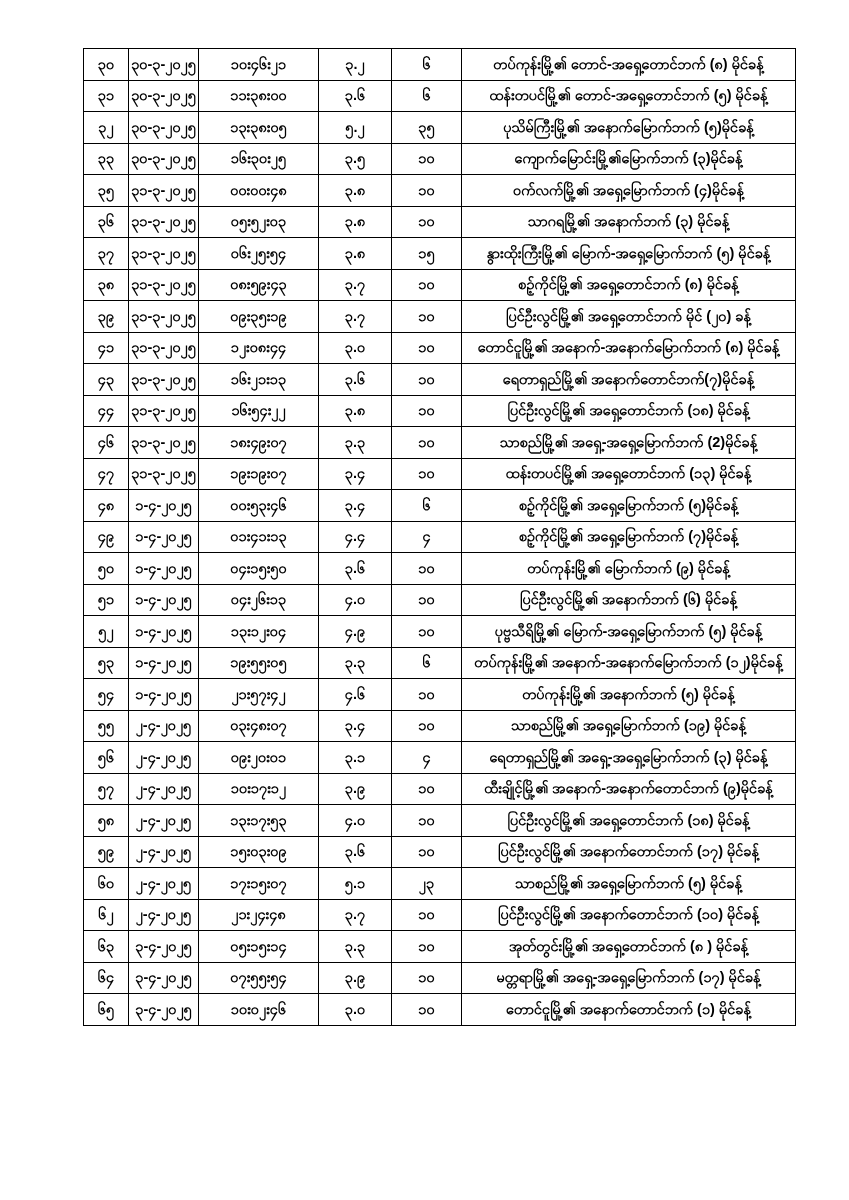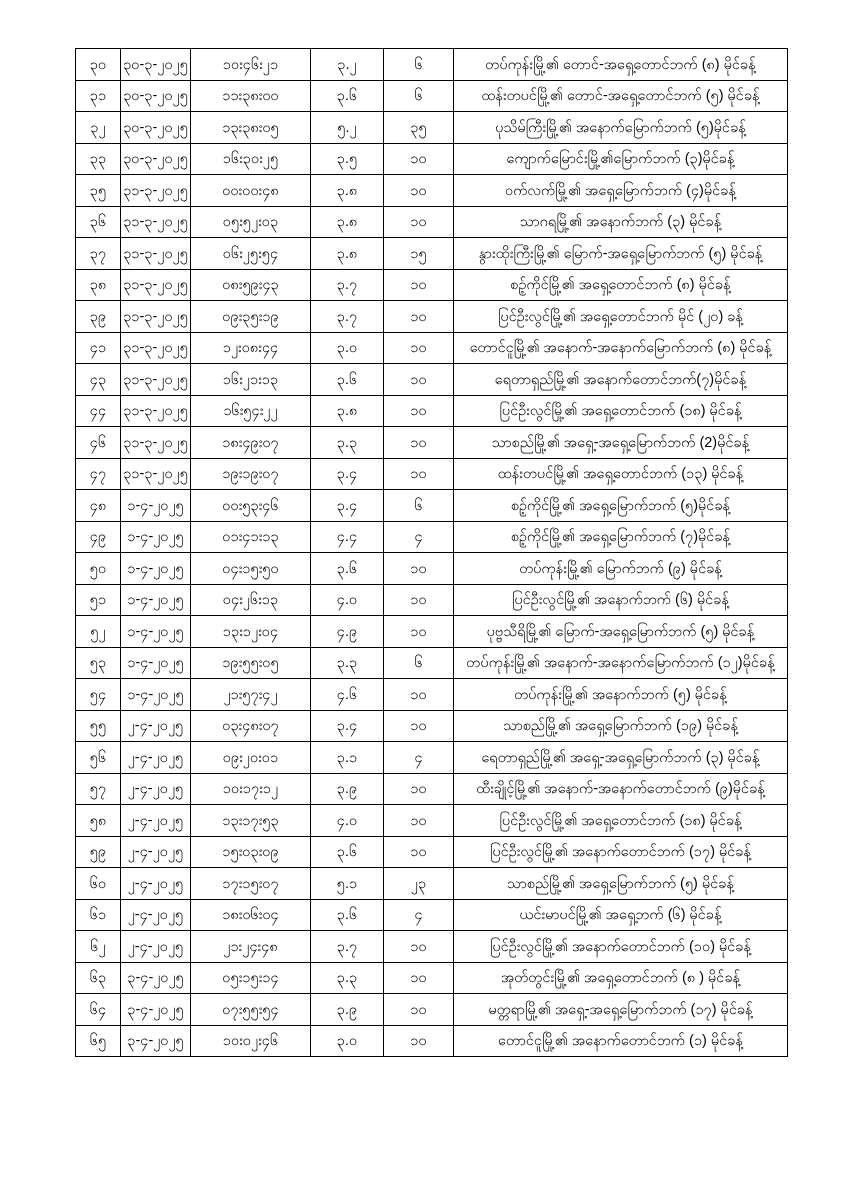--- a/index.html
+++ b/index.html
@@ -9,24 +9,25 @@
   }
   body {
     width: 849px;
     height: 1200px;
     position: relative;
     font-family: "Liberation Sans", sans-serif;
     color: #000000;
   }
   .page {
     position: absolute;
-    left: 0; top: 0;
+    left: 8px; top: 0;
     width: 674px;
     height: 1200px;
     background: #ffffff;
+    font-weight: bold;
   }
   table.quake-table {
     position: absolute;
     left: 75px;
     top: 48px;
     border-collapse: collapse;
     table-layout: fixed;
     width: 712px;
   }
   table.quake-table td {
@@ -272,28 +273,20 @@
         </tr>
         <tr>
           <td class="col-no">၆၀</td>
           <td class="col-date">၂-၄-၂၀၂၅</td>
           <td class="col-time">၁၇း၁၅း၀၇</td>
           <td class="col-magnitude">၅.၁</td>
           <td class="col-depth">၂၃</td>
           <td class="col-location">သာစည်မြို့၏ အရှေ့မြောက်ဘက် (၅) မိုင်ခန့်</td>
         </tr>
         <tr>
-          <td class="col-no">၆၁</td>
-          <td class="col-date">၂-၄-၂၀၂၅</td>
-          <td class="col-time">၁၈း၀၆း၀၄</td>
-          <td class="col-magnitude">၃.၆</td>
-          <td class="col-depth">၄</td>
-          <td class="col-location">ယင်းမာပင်မြို့၏ အရှေ့ဘက် (၆) မိုင်ခန့်</td>
-        </tr>
-        <tr>
           <td class="col-no">၆၂</td>
           <td class="col-date">၂-၄-၂၀၂၅</td>
           <td class="col-time">၂၁း၂၄း၄၈</td>
           <td class="col-magnitude">၃.၇</td>
           <td class="col-depth">၁၀</td>
           <td class="col-location">ပြင်ဦးလွင်မြို့၏ အနောက်တောင်ဘက် (၁၀) မိုင်ခန့်</td>
         </tr>
         <tr>
           <td class="col-no">၆၃</td>
           <td class="col-date">၃-၄-၂၀၂၅</td>

